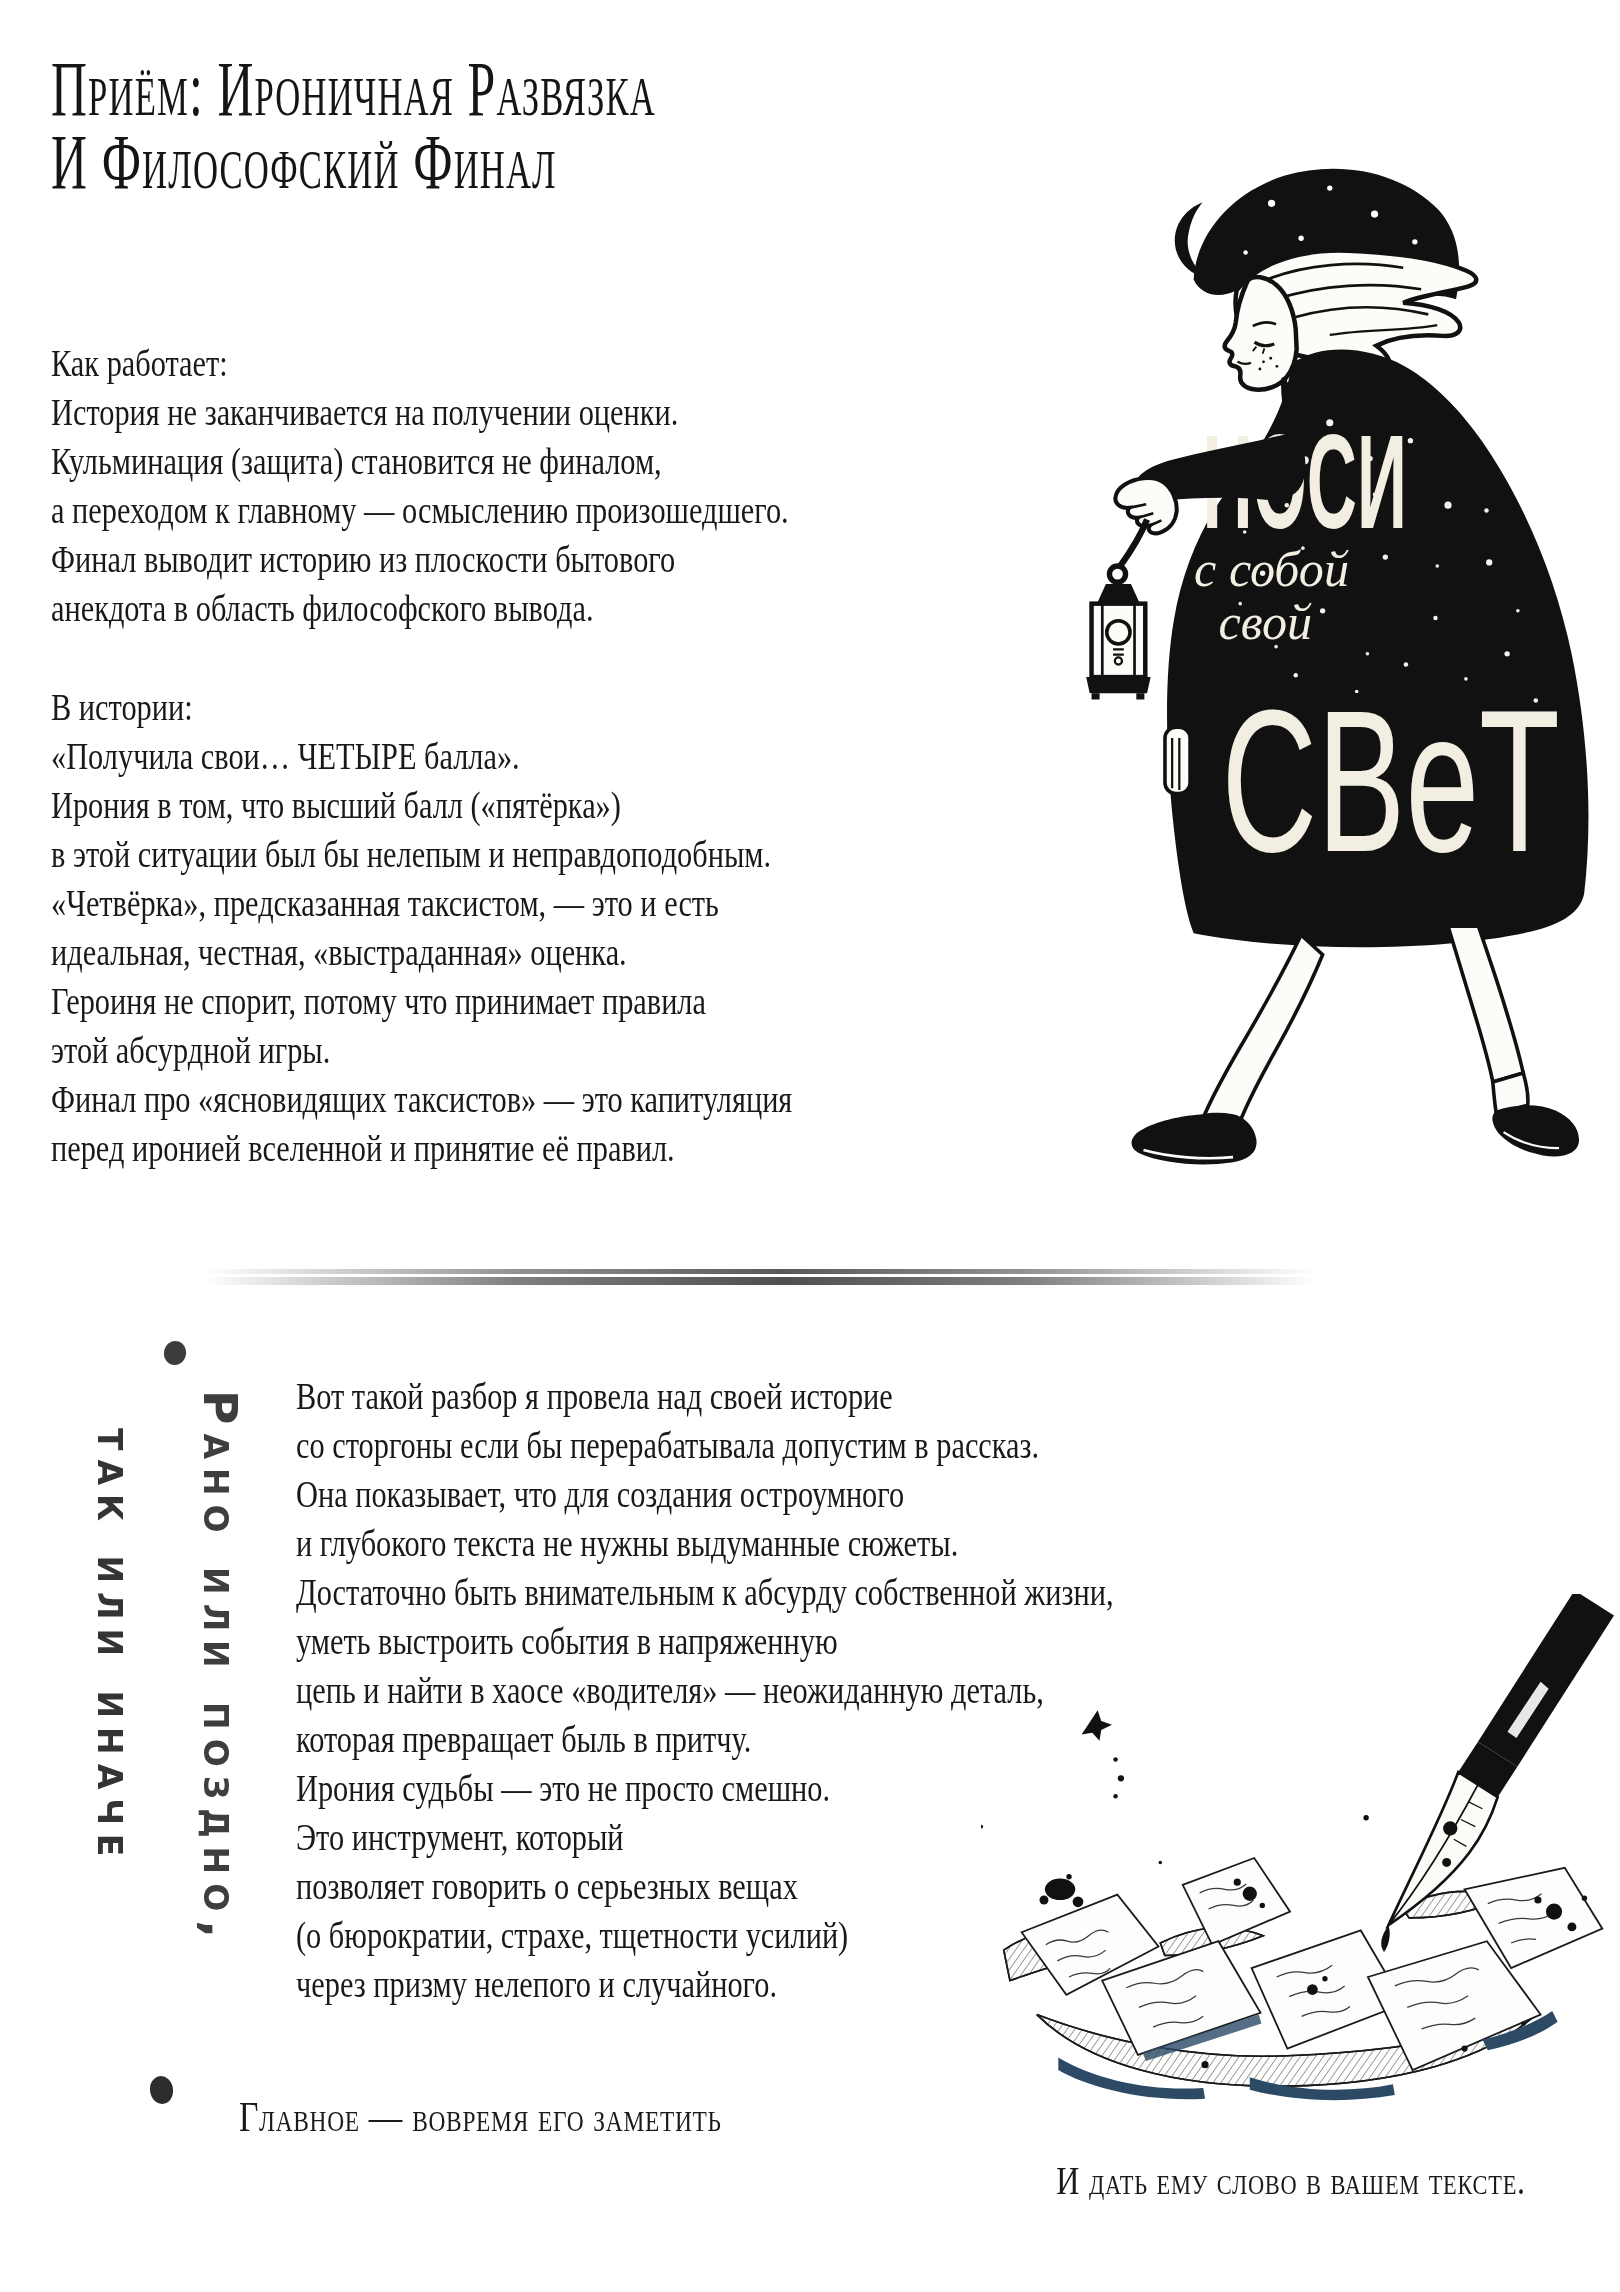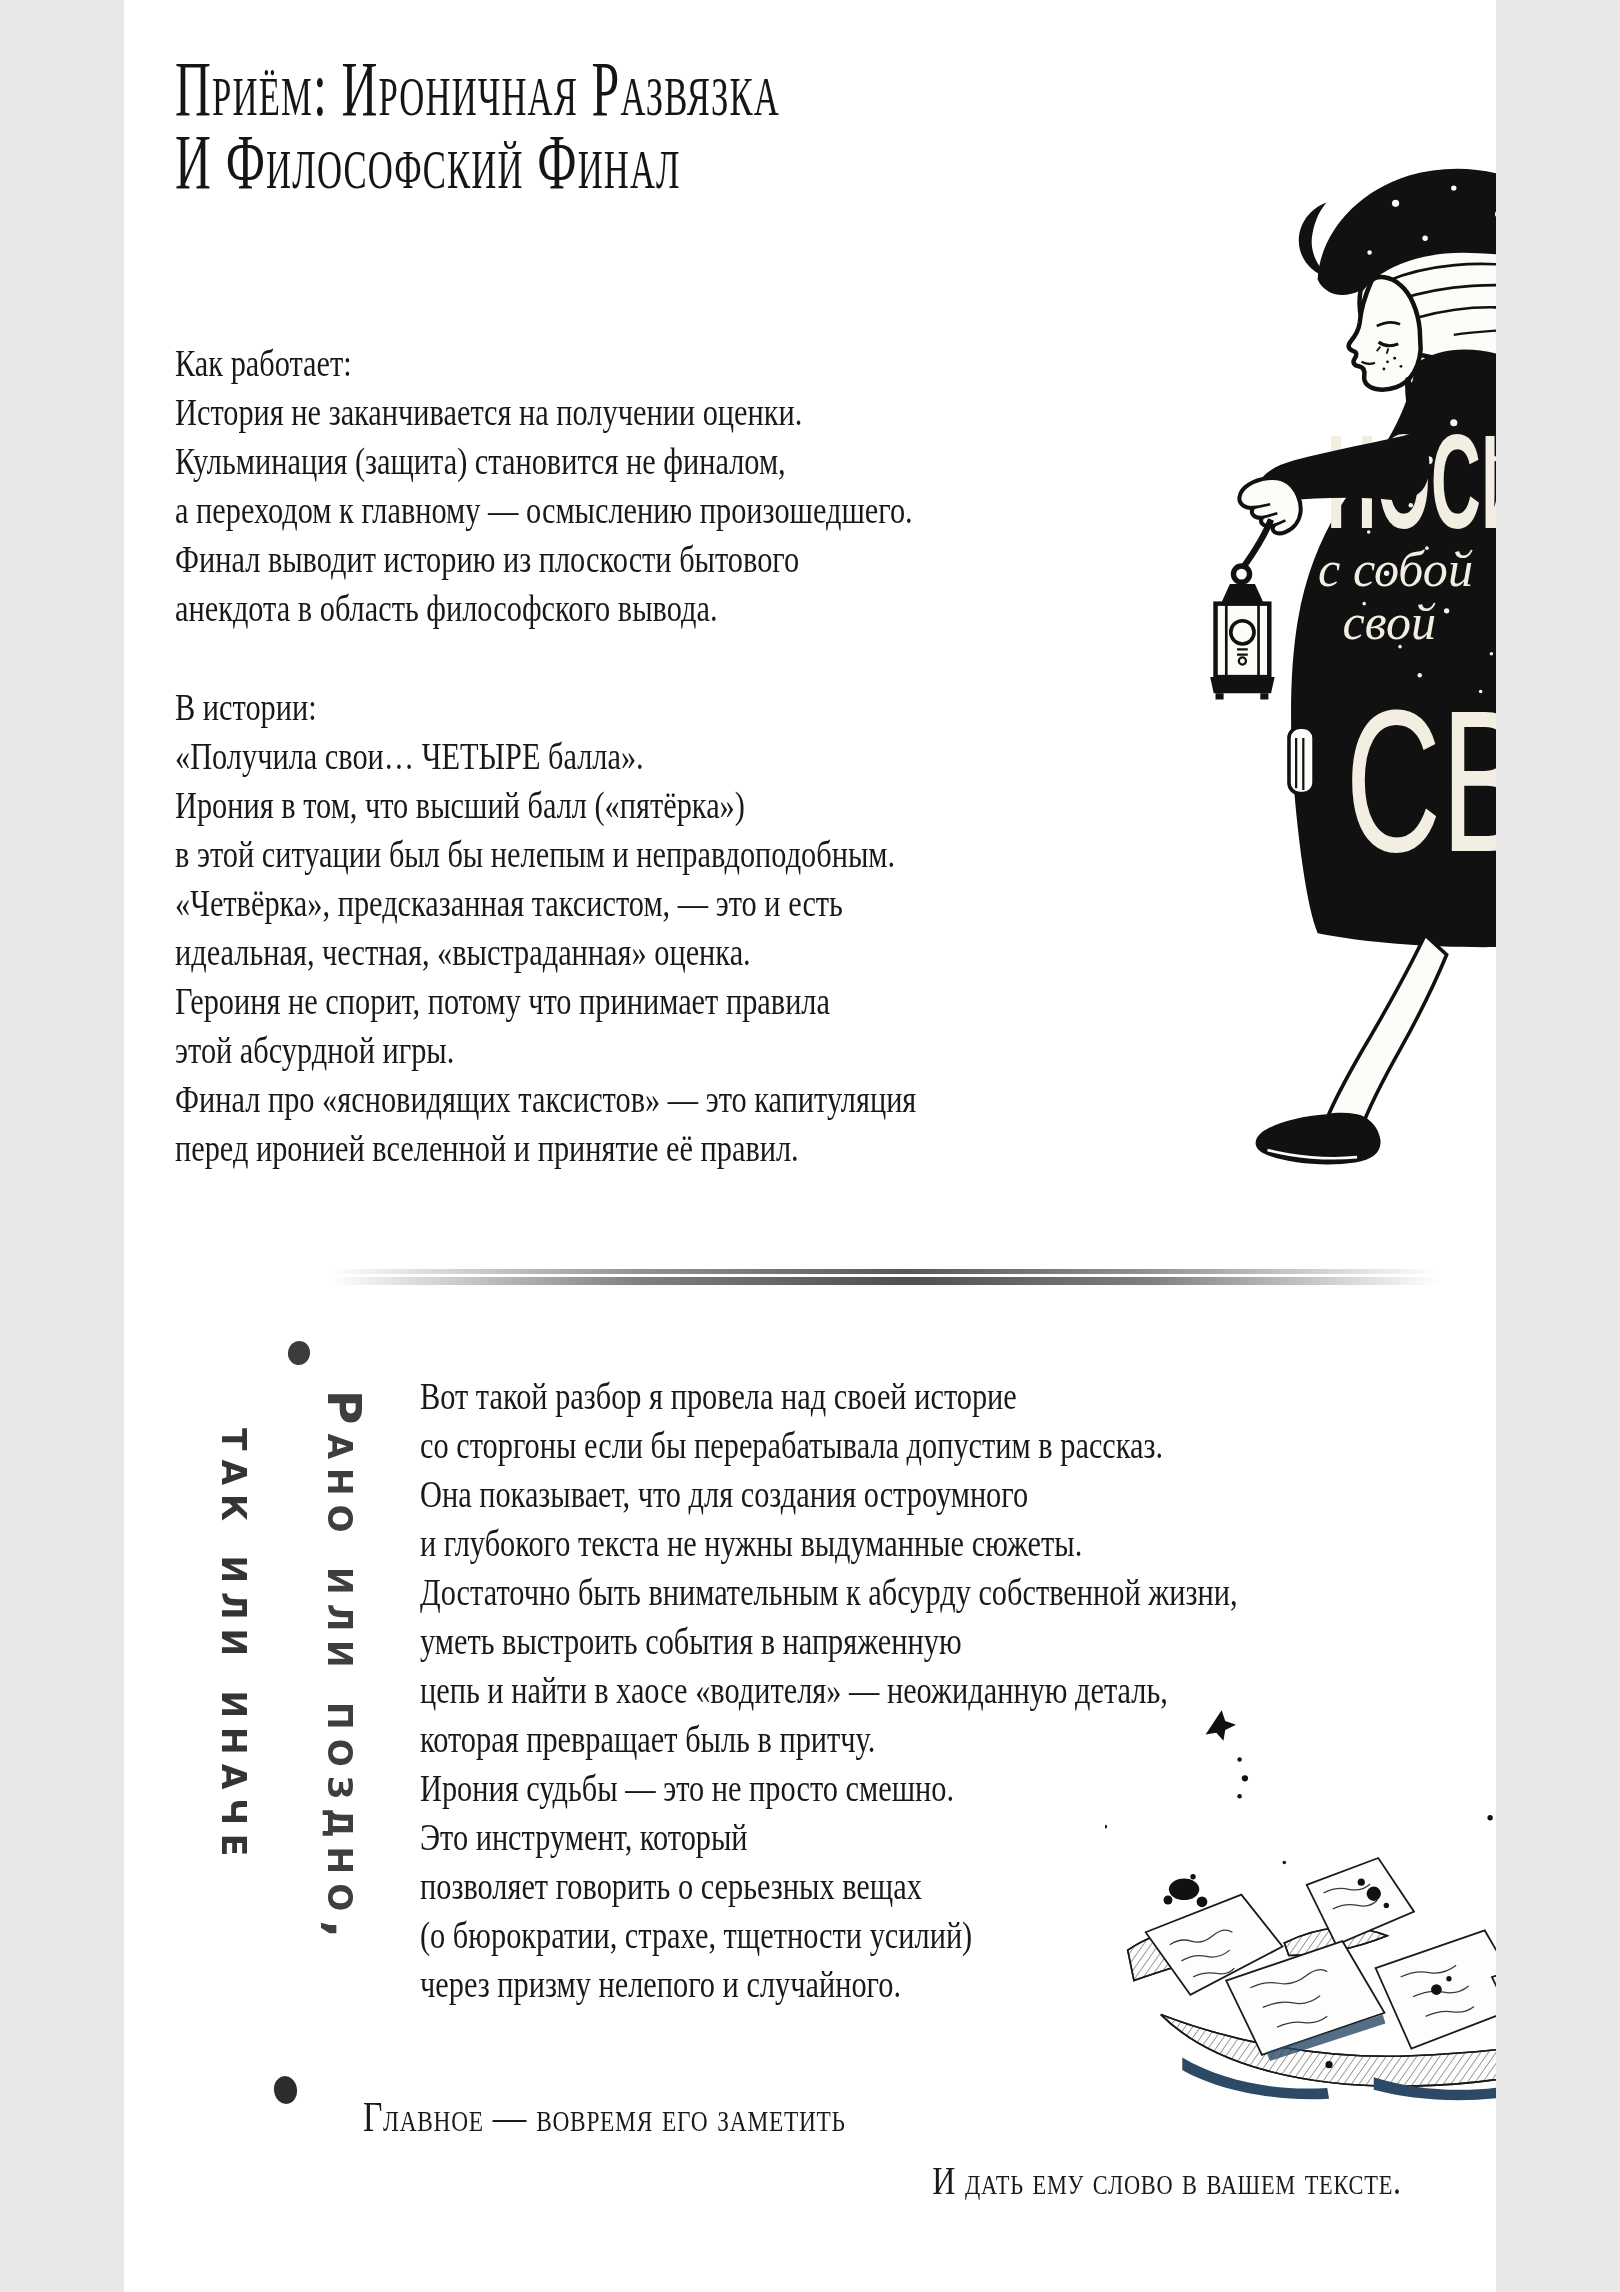--- a/index.html
+++ b/index.html
@@ -1,17 +1,17 @@
 <!DOCTYPE html>
 <html style="font-size:14.3px"><head>
 <meta charset="utf-8">
 <style>
   html,body{margin:0;padding:0;background:#e8e8e8;}
   .page{
-    position:relative;width:1372px;height:2293px;background:#ffffff;
+    position:relative;width:1620px;height:2293px;background:#ffffff;
     overflow:hidden;font-family:"Liberation Serif",serif;color:#1c1c1c;
     margin:0 auto;
   }
   .title{
     position:absolute;left:51px;top:52px;
     font-size:79px;line-height:73px;font-variant:small-caps;
     letter-spacing:1.8px;color:#151515;white-space:nowrap;
     transform:scaleX(0.63);transform-origin:left top;
   }
   .text-block{

